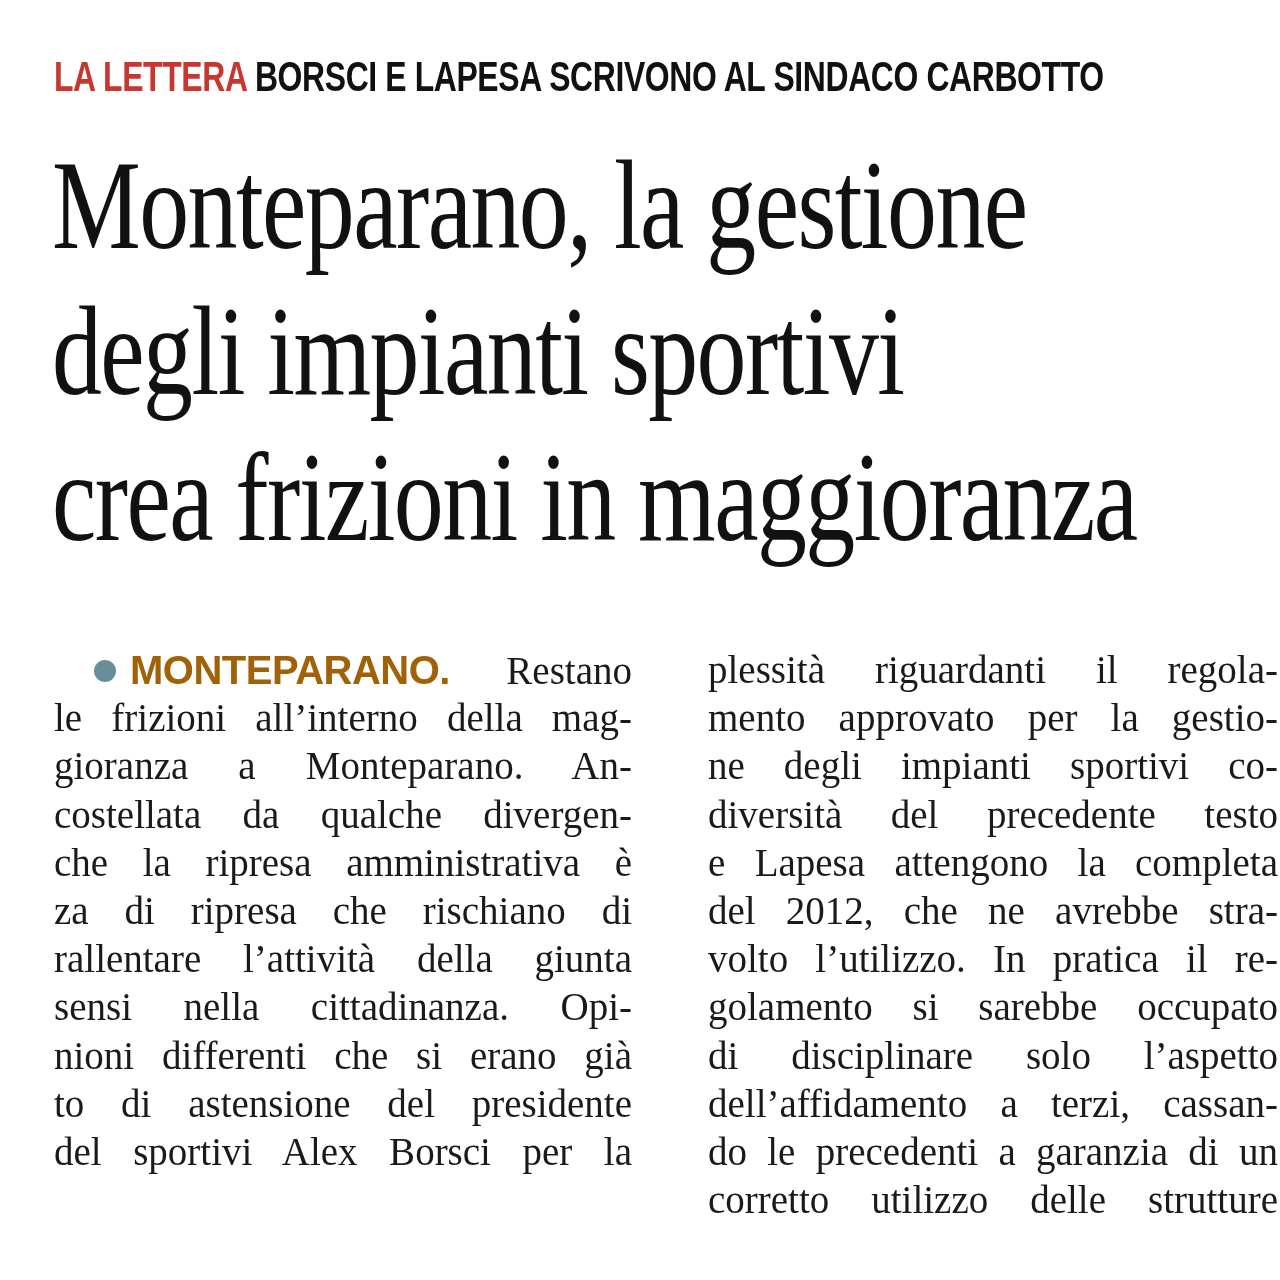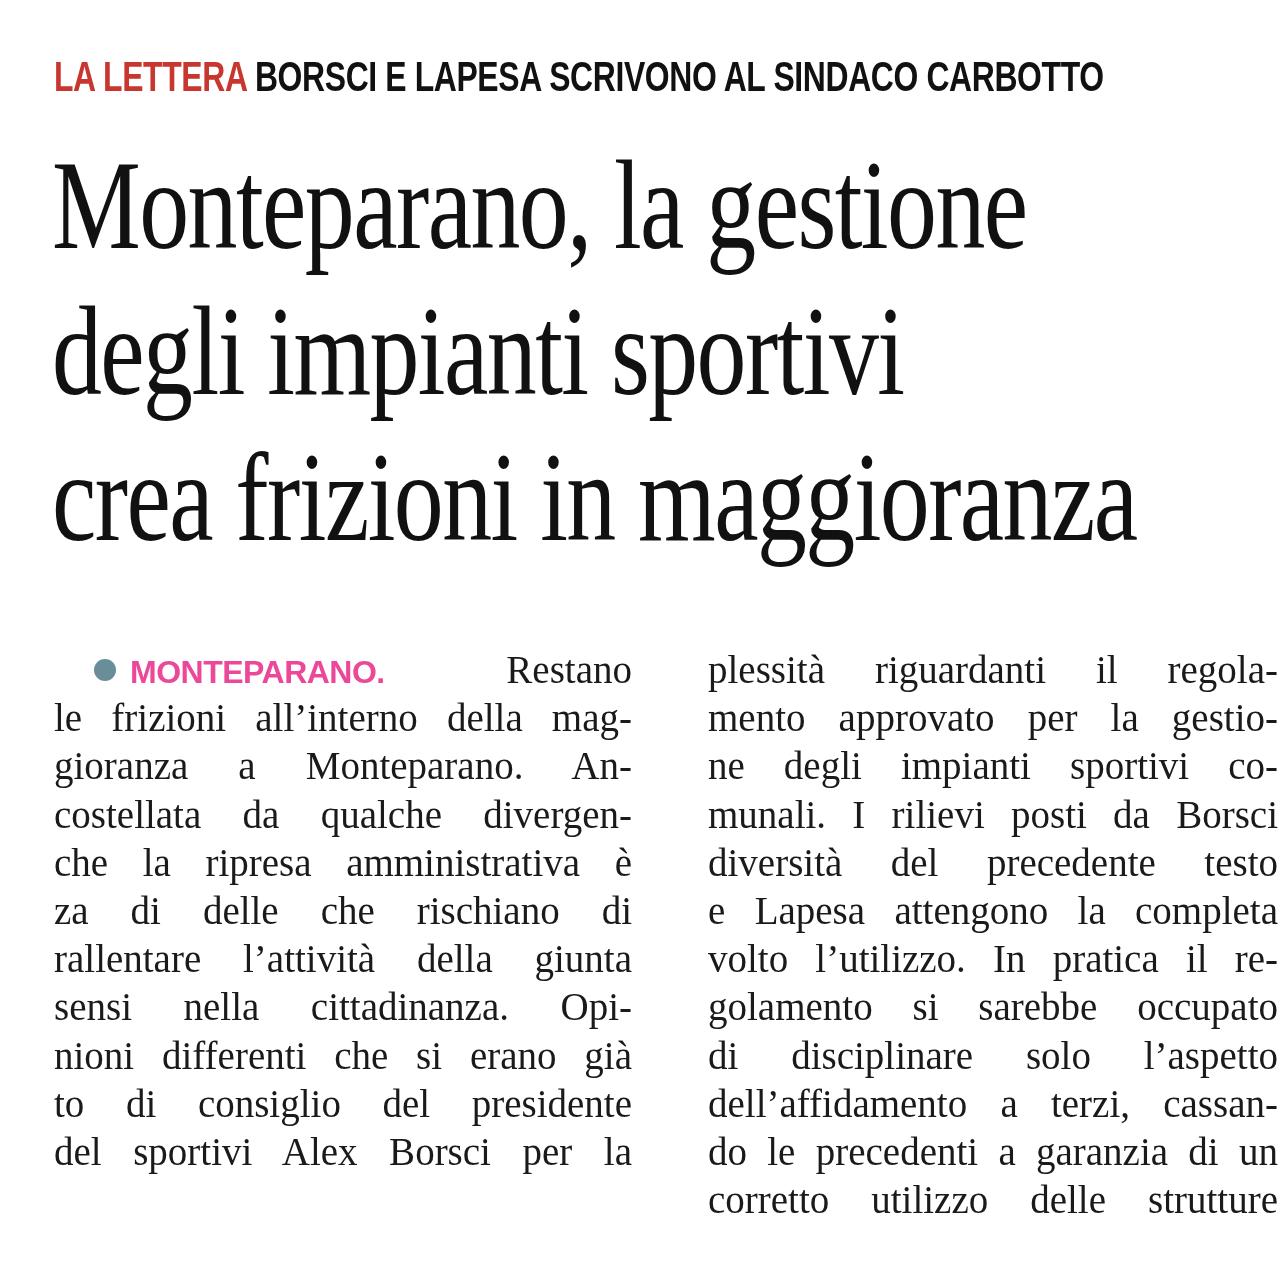--- a/index.html
+++ b/index.html
@@ -69,23 +69,23 @@
       width: 22px; height: 22px;
       border-radius: 50%;
       background: #6a8e99;
       margin-left: 40px;
       margin-right: 14px;
       vertical-align: 2px;
     }
     .dateline {
       font-family: "Liberation Sans", sans-serif;
       font-weight: bold;
-      font-size: 32px;
+      font-size: 40px;
       letter-spacing: -0.5px;
-      color: #ec4899;
+      color: #a16207;
     }
   </style>
 </head>
 <body>
 
 <div class="page">
 
   <div class="kicker">
     <span class="label">LA LETTERA</span>
     <span class="topic">BORSCI E LAPESA SCRIVONO AL SINDACO CARBOTTO</span>
@@ -96,35 +96,35 @@
     <span class="hl-line">degli impianti sportivi</span>
     <span class="hl-line">crea frizioni in maggioranza</span>
   </h1>
 
   <div class="col col-left">
     <span class="line"><span class="bullet"></span><span class="dateline">MONTEPARANO.</span> <span>Restano</span></span>
     <span class="line">le frizioni all’interno della mag-</span>
     <span class="line">gioranza a Monteparano. An-</span>
     <span class="line">costellata da qualche divergen-</span>
     <span class="line">che la ripresa amministrativa è</span>
-    <span class="line">za di delle che rischiano di</span>
+    <span class="line">za di ripresa che rischiano di</span>
     <span class="line">rallentare l’attività della giunta</span>
     <span class="line">sensi nella cittadinanza. Opi-</span>
     <span class="line">nioni differenti che si erano già</span>
-    <span class="line">to di consiglio del presidente</span>
+    <span class="line">to di astensione del presidente</span>
     <span class="line">del sportivi Alex Borsci per la</span>
   </div>
 
   <div class="col col-right">
     <span class="line">plessità riguardanti il regola-</span>
     <span class="line">mento approvato per la gestio-</span>
     <span class="line">ne degli impianti sportivi co-</span>
-    <span class="line">munali. I rilievi posti da Borsci</span>
     <span class="line">diversità del precedente testo</span>
     <span class="line">e Lapesa attengono la completa</span>
+    <span class="line">del 2012, che ne avrebbe stra-</span>
     <span class="line">volto l’utilizzo. In pratica il re-</span>
     <span class="line">golamento si sarebbe occupato</span>
     <span class="line">di disciplinare solo l’aspetto</span>
     <span class="line">dell’affidamento a terzi, cassan-</span>
     <span class="line">do le precedenti a garanzia di un</span>
     <span class="line">corretto utilizzo delle strutture</span>
   </div>
 
 </div>
 

